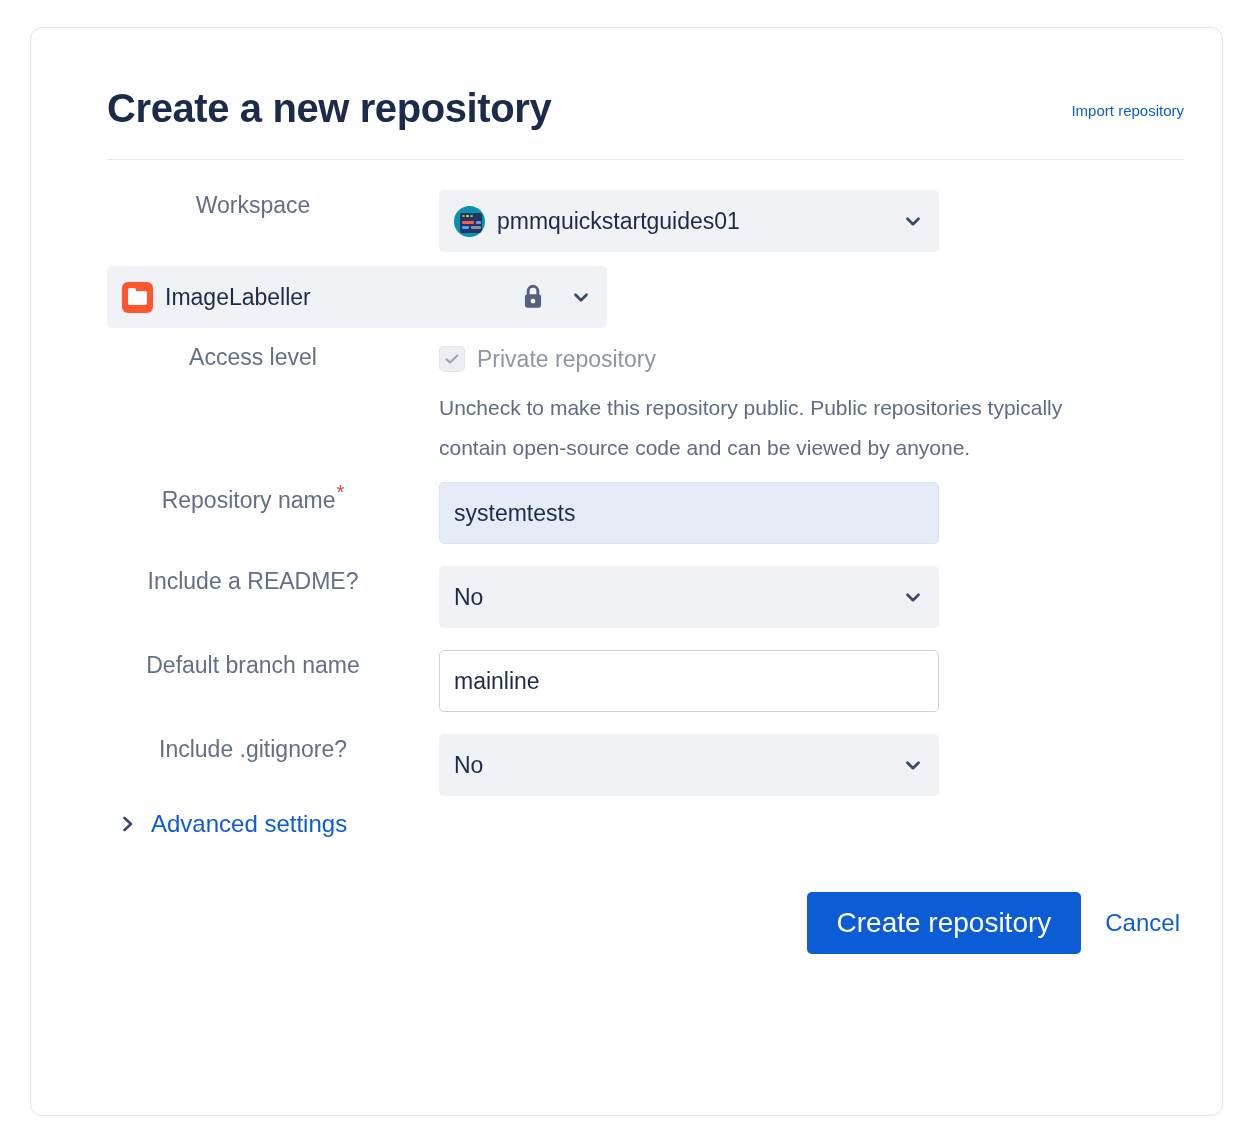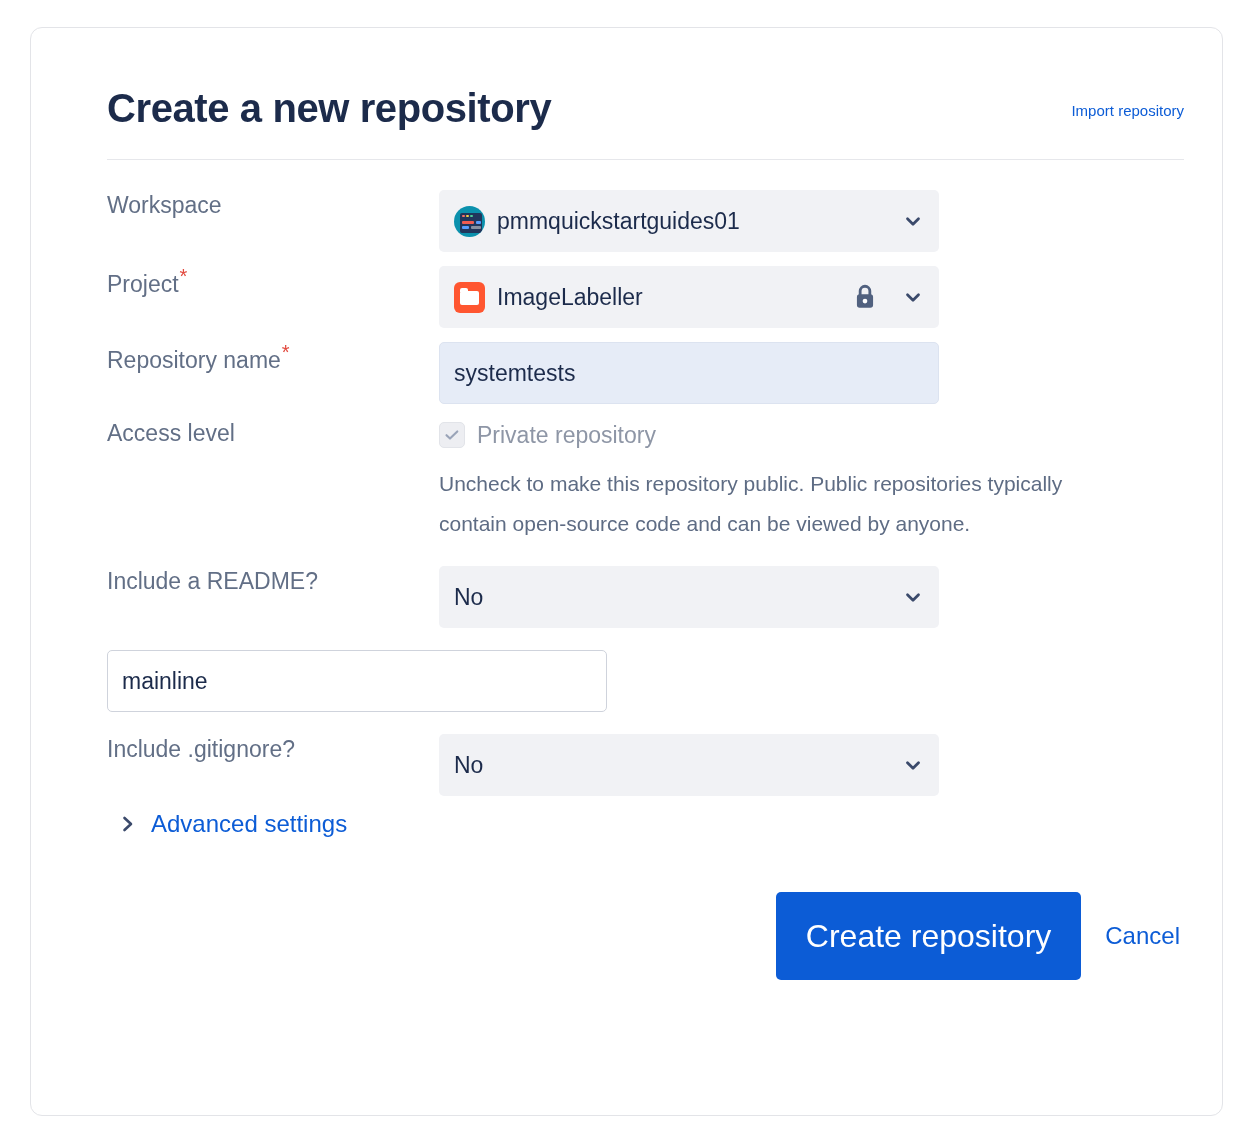--- a/index.html
+++ b/index.html
@@ -65,21 +65,21 @@
   .form { padding-top: 30px; }
 
   .row {
     display: flex;
     align-items: flex-start;
     margin-bottom: 14px;
   }
   .label-col {
     width: 332px;
     flex: 0 0 332px;
-    text-align: left;
+    text-align: center;
     padding-right: 40px;
     box-sizing: border-box;
     font-size: 23px;
     line-height: 30px;
     color: #626F86;
     font-weight: 400;
   }
   .field-col {
     flex: 1 1 auto;
     min-width: 0;
@@ -281,25 +281,25 @@
   .actions {
     display: flex;
     align-items: center;
     justify-content: flex-end;
     margin-top: 54px;
   }
   .btn-primary {
     background: #0C5CD6;
     color: #ffffff;
     font-family: "Liberation Sans", sans-serif;
-    font-size: 32px;
+    font-size: 28px;
     line-height: 28px;
     border: none;
     border-radius: 5px;
-    padding: 30px 30px;
+    padding: 17px 30px;
     cursor: pointer;
   }
   .btn-link {
     background: transparent;
     border: none;
     color: #0C5CD6;
     font-family: "Liberation Sans", sans-serif;
     font-size: 24px;
     line-height: 28px;
     margin-left: 20px;
@@ -339,21 +339,20 @@
             <span class="chevron-down">
               <svg width="22" height="22" viewBox="0 0 24 24" fill="none">
                 <path d="M6 9.5L12 15.5L18 9.5" stroke="#3B4A6B" stroke-width="3" stroke-linecap="round" stroke-linejoin="round"></path>
               </svg>
             </span>
           </div>
         </div>
       </div>
 
       <div class="row">
-        <div class="label-col"><span>Project</span><span class="req">*</span></div>
         <div class="field-col">
           <div class="select-control">
             <span class="proj-icon">
               <span class="tab"></span>
                 <span class="folder"></span>
             </span>
             <span class="select-value indent">ImageLabeller</span>
             <span class="lock-icon">
               <svg width="26" height="28" viewBox="0 0 24 26" fill="none">
                 <path d="M7.5 11V7.5a4.5 4.5 0 1 1 9 0V11" stroke="#51617F" stroke-width="2.6" stroke-linecap="round"></path>
@@ -364,56 +363,57 @@
             <span class="chevron-down">
               <svg width="22" height="22" viewBox="0 0 24 24" fill="none">
                 <path d="M6 9.5L12 15.5L18 9.5" stroke="#3B4A6B" stroke-width="3" stroke-linecap="round" stroke-linejoin="round"></path>
               </svg>
             </span>
           </div>
         </div>
       </div>
 
       <div class="row">
-        <div class="label-col"><span>Repository name</span><span class="req">*</span></div>
-        <div class="field-col">
-          <input class="text-input focused" type="text" value="systemtests" style="">
-        </div>
-      </div>
-
-      <div class="row">
         <div class="label-col">Access level</div>
         <div class="field-col">
           <div class="checkbox-line">
             <span class="checkbox">
               <svg width="18" height="18" viewBox="0 0 18 18" fill="none">
                 <path d="M3.5 9.2L7 12.6L14.3 5.4" stroke="#9AA4B8" stroke-width="2.1" stroke-linecap="round" stroke-linejoin="round"></path>
               </svg>
             </span>
             <span class="checkbox-label">Private repository</span>
           </div>
           <div class="help-text">Uncheck to make this repository public. Public repositories typically contain open-source code and can be viewed by anyone.</div>
+        </div>
+      </div>
+
+      <div class="row">
+        <div class="label-col"><span>Repository name</span><span class="req">*</span></div>
+        <div class="field-col">
+          <input class="text-input focused" type="text" value="systemtests" style="">
         </div>
       </div>
 
       <div class="row" style="margin-top:22px;">
         <div class="label-col">Include a README?</div>
         <div class="field-col">
           <div class="select-control">
             <span class="select-value">No</span>
             <span class="chevron-down">
               <svg width="22" height="22" viewBox="0 0 24 24" fill="none">
                 <path d="M6 9.5L12 15.5L18 9.5" stroke="#3B4A6B" stroke-width="3" stroke-linecap="round" stroke-linejoin="round"></path>
               </svg>
             </span>
           </div>
         </div>
       </div>
 
       <div class="row" style="margin-top:22px;">
+        <div class="label-col">Default branch name</div>
         <div class="field-col">
           <input class="text-input plain" type="text" value="mainline" style="">
         </div>
       </div>
 
       <div class="row" style="margin-top:22px;">
         <div class="label-col">Include .gitignore?</div>
         <div class="field-col">
           <div class="select-control">
             <span class="select-value">No</span>

